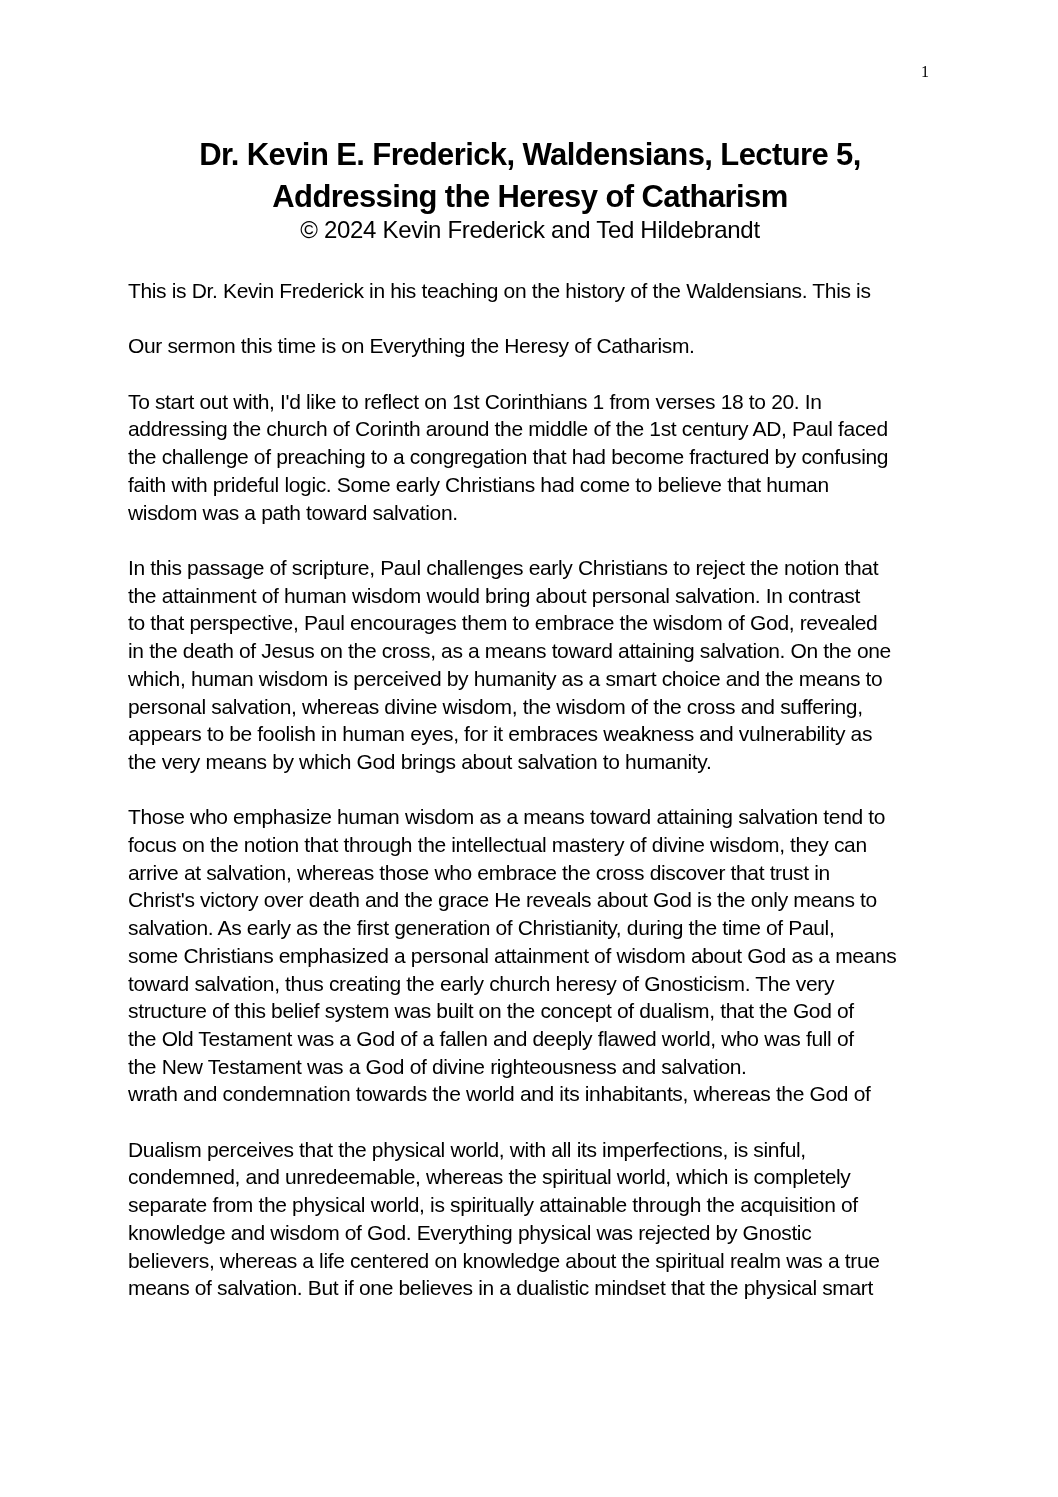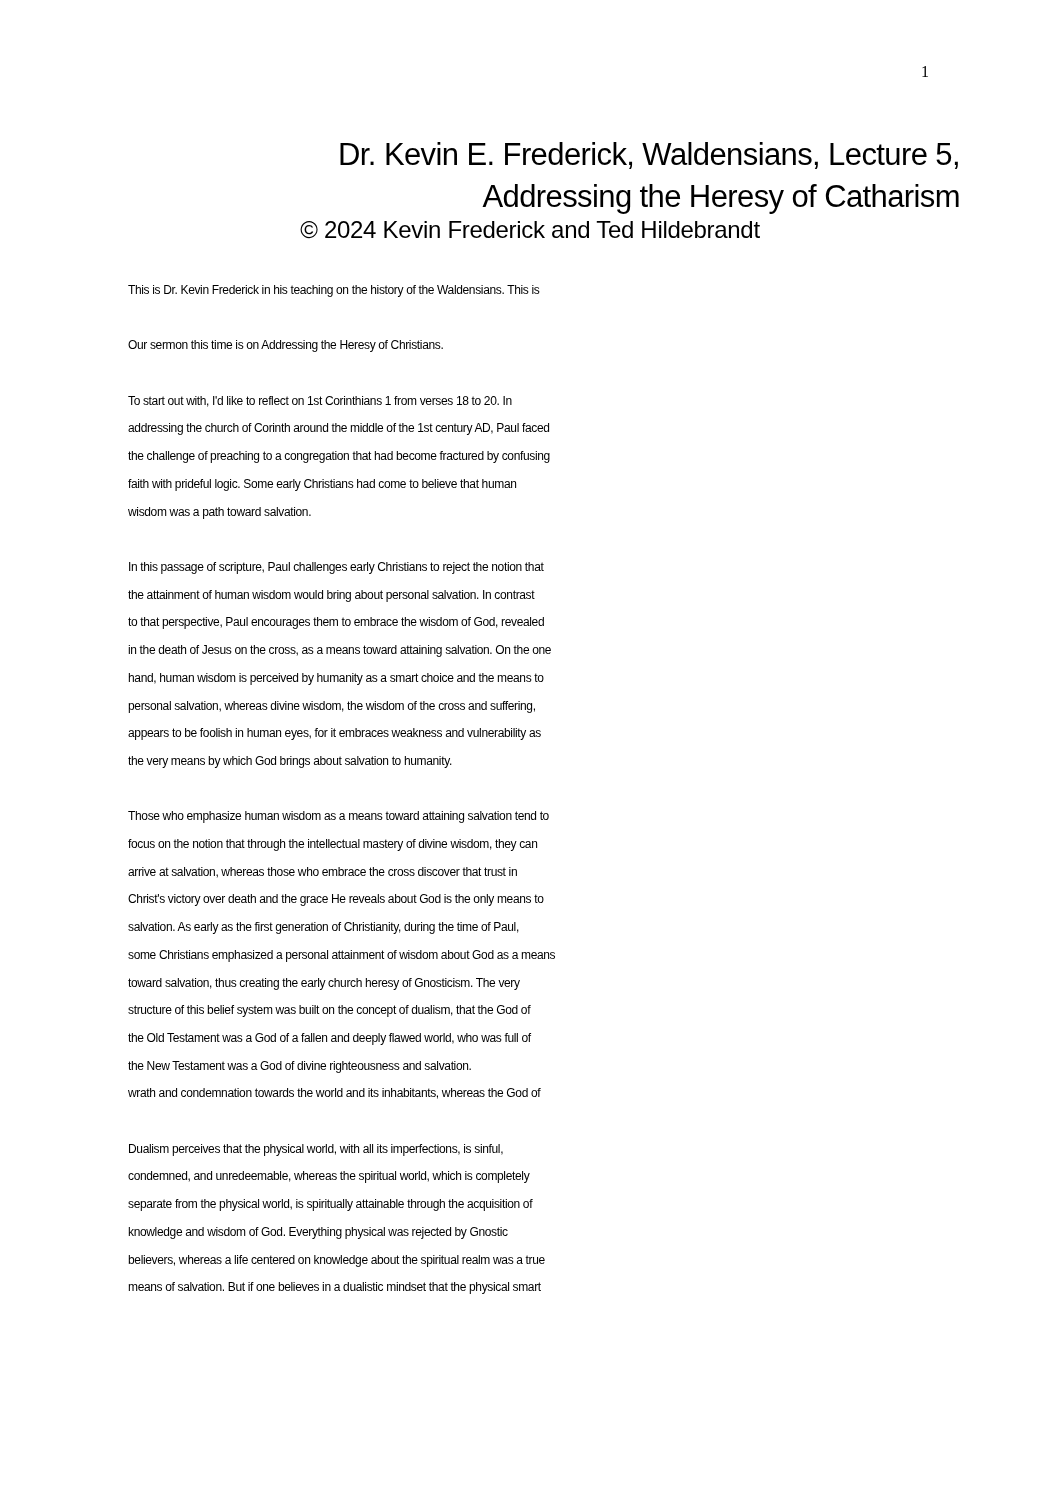--- a/index.html
+++ b/index.html
@@ -24,41 +24,40 @@
     }
     .title-block {
       position: absolute;
       top: 134px;
       left: 100px;
       width: 860px;
       text-align: center;
     }
     .title {
       font-family: "Liberation Sans", sans-serif;
-      font-weight: normal;
+      font-weight: bold;
       font-size: 31px;
       line-height: 42px;
       letter-spacing: -0.6px;
       margin: 0;
-      text-align: right;
     }
     .copyright {
       font-family: "Liberation Sans", sans-serif;
       font-size: 24px;
       line-height: 24px;
       letter-spacing: -0.3px;
       margin-top: 0px;
     }
     .body-text {
       position: absolute;
       top: 277px;
       left: 128px;
       width: 820px;
       font-family: "Liberation Sans", sans-serif;
-      font-size: 12px;
+      font-size: 21px;
       line-height: 27.7px;
       letter-spacing: -0.35px;
     }
     .para {
       margin: 0 0 27.7px 0;
     }
     .line {
       display: block;
       white-space: nowrap;
     }
@@ -74,35 +73,35 @@
     <span class="line">Addressing the Heresy of Catharism</span>
   </div>
   <div class="copyright">© 2024 Kevin Frederick and Ted Hildebrandt</div>
 </div>
 
 <div class="body-text">
   <p class="para">
     <span class="line">This is Dr. Kevin Frederick in his teaching on the history of the Waldensians. This is</span>
   </p>
   <p class="para">
-    <span class="line">Our sermon this time is on Addressing the Heresy of Christians.</span>
+    <span class="line">Our sermon this time is on Everything the Heresy of Catharism.</span>
   </p>
   <p class="para">
     <span class="line">To start out with, I'd like to reflect on 1st Corinthians 1 from verses 18 to 20. In</span>
     <span class="line">addressing the church of Corinth around the middle of the 1st century AD, Paul faced</span>
     <span class="line">the challenge of preaching to a congregation that had become fractured by confusing</span>
     <span class="line">faith with prideful logic. Some early Christians had come to believe that human</span>
     <span class="line">wisdom was a path toward salvation.</span>
   </p>
   <p class="para">
     <span class="line">In this passage of scripture, Paul challenges early Christians to reject the notion that</span>
     <span class="line">the attainment of human wisdom would bring about personal salvation. In contrast</span>
     <span class="line">to that perspective, Paul encourages them to embrace the wisdom of God, revealed</span>
     <span class="line">in the death of Jesus on the cross, as a means toward attaining salvation. On the one</span>
-    <span class="line">hand, human wisdom is perceived by humanity as a smart choice and the means to</span>
+    <span class="line">which, human wisdom is perceived by humanity as a smart choice and the means to</span>
     <span class="line">personal salvation, whereas divine wisdom, the wisdom of the cross and suffering,</span>
     <span class="line">appears to be foolish in human eyes, for it embraces weakness and vulnerability as</span>
     <span class="line">the very means by which God brings about salvation to humanity.</span>
   </p>
   <p class="para">
     <span class="line">Those who emphasize human wisdom as a means toward attaining salvation tend to</span>
     <span class="line">focus on the notion that through the intellectual mastery of divine wisdom, they can</span>
     <span class="line">arrive at salvation, whereas those who embrace the cross discover that trust in</span>
     <span class="line">Christ's victory over death and the grace He reveals about God is the only means to</span>
     <span class="line">salvation. As early as the first generation of Christianity, during the time of Paul,</span>

